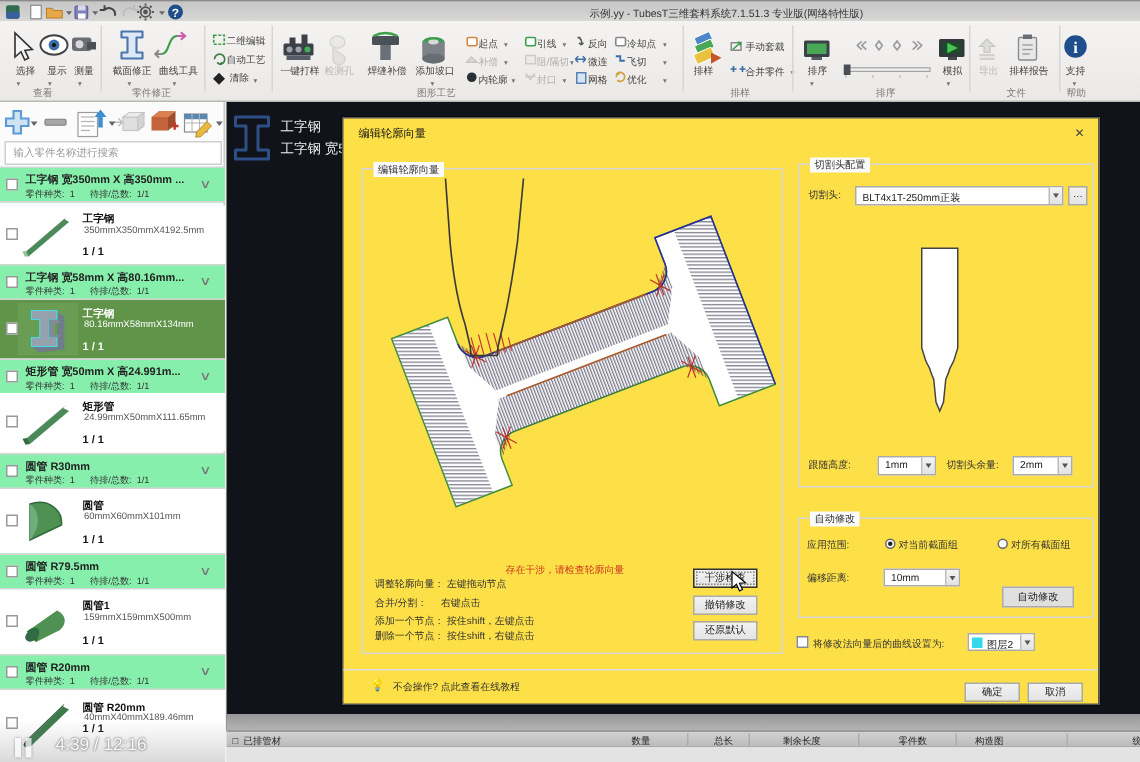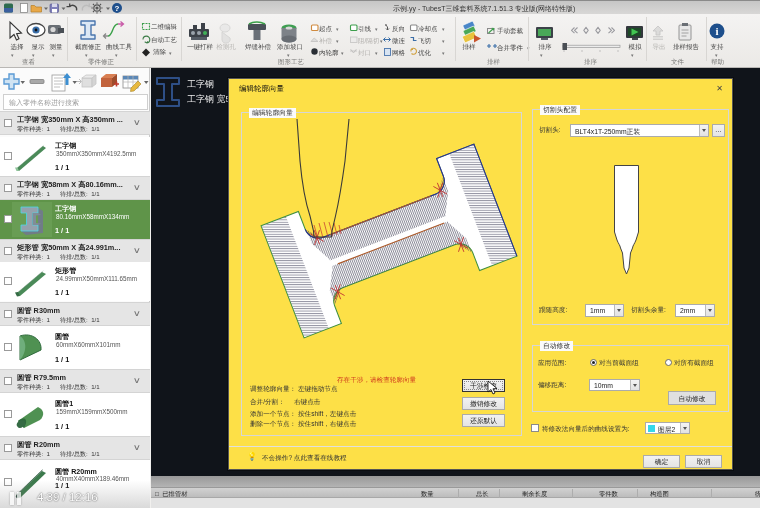--- a/index.html
+++ b/index.html
@@ -15,21 +15,21 @@
   background:linear-gradient(#f4f3f2,#ebe9e6); border-bottom:1px solid #b9b7b4; }
 .glabel { position:absolute; font-size:6.5px; color:#7a7a78; top:44px; }
 .gsep { position:absolute; top:3px; height:44px; width:1px; background:#d8d6d3; }
 .biglabel { position:absolute; font-size:6.5px; color:#444; top:29px; text-align:center; white-space:nowrap; }
 .smalltxt { position:absolute; font-size:6.5px; color:#444; white-space:nowrap; }
 .smalltxt.gray { color:#b0aeab; }
 .ddown { position:absolute; font-size:5px; color:#777; }
 
 #leftpanel { position:absolute; left:0; top:68px; width:150px; height:440px; background:#fbfbfb; border-right:1px solid #c9c9c9;}
 #searchbox { position:absolute; left:3px; top:26px; width:145px; height:16px; background:#fff; border:1px solid #cfcfcf; font-size:7px; color:#9b9b9b; line-height:15px; padding-left:5px;}
-.lhdr { position:absolute; left:0; width:150px; height:24px; background:#e5e5e5; border-top:1px solid #d4d4d4; border-bottom:1px solid #d4d4d4;}
+.lhdr { position:absolute; left:0; width:150px; height:24px; background:#86efac; border-top:1px solid #d4d4d4; border-bottom:1px solid #d4d4d4;}
 .lhdr .t1 { position:absolute; left:17px; top:2.5px; font-size:7.3px; font-weight:bold; color:#222; white-space:nowrap;}
 .lhdr .t2 { position:absolute; left:17px; top:13px; font-size:6.1px; color:#333; white-space:nowrap;}
 .lhdr .chk { position:absolute; left:4px; top:7px; width:8px; height:8px; background:#fff; border:1px solid #9a9a9a;}
 .lhdr .chev { position:absolute; right:10px; top:6px; font-size:8px; color:#777; transform:scaleX(1.4);}
 .litem { position:absolute; left:0; width:150px; height:39px; background:#fff;}
 .litem .chk { position:absolute; left:4px; top:15px; width:8px; height:8px; background:#fff; border:1px solid #9a9a9a;}
 .litem .nm { position:absolute; left:55px; top:4px; font-size:7.1px; font-weight:bold; color:#111; white-space:nowrap;}
 .litem .ds { position:absolute; left:56px; top:13px; font-size:6.3px; color:#555; white-space:nowrap;}
 .litem .ct { position:absolute; left:55px; top:26px; font-size:7.3px; font-weight:bold; color:#111;}
 .litem.sel { background:#5f9449; }

